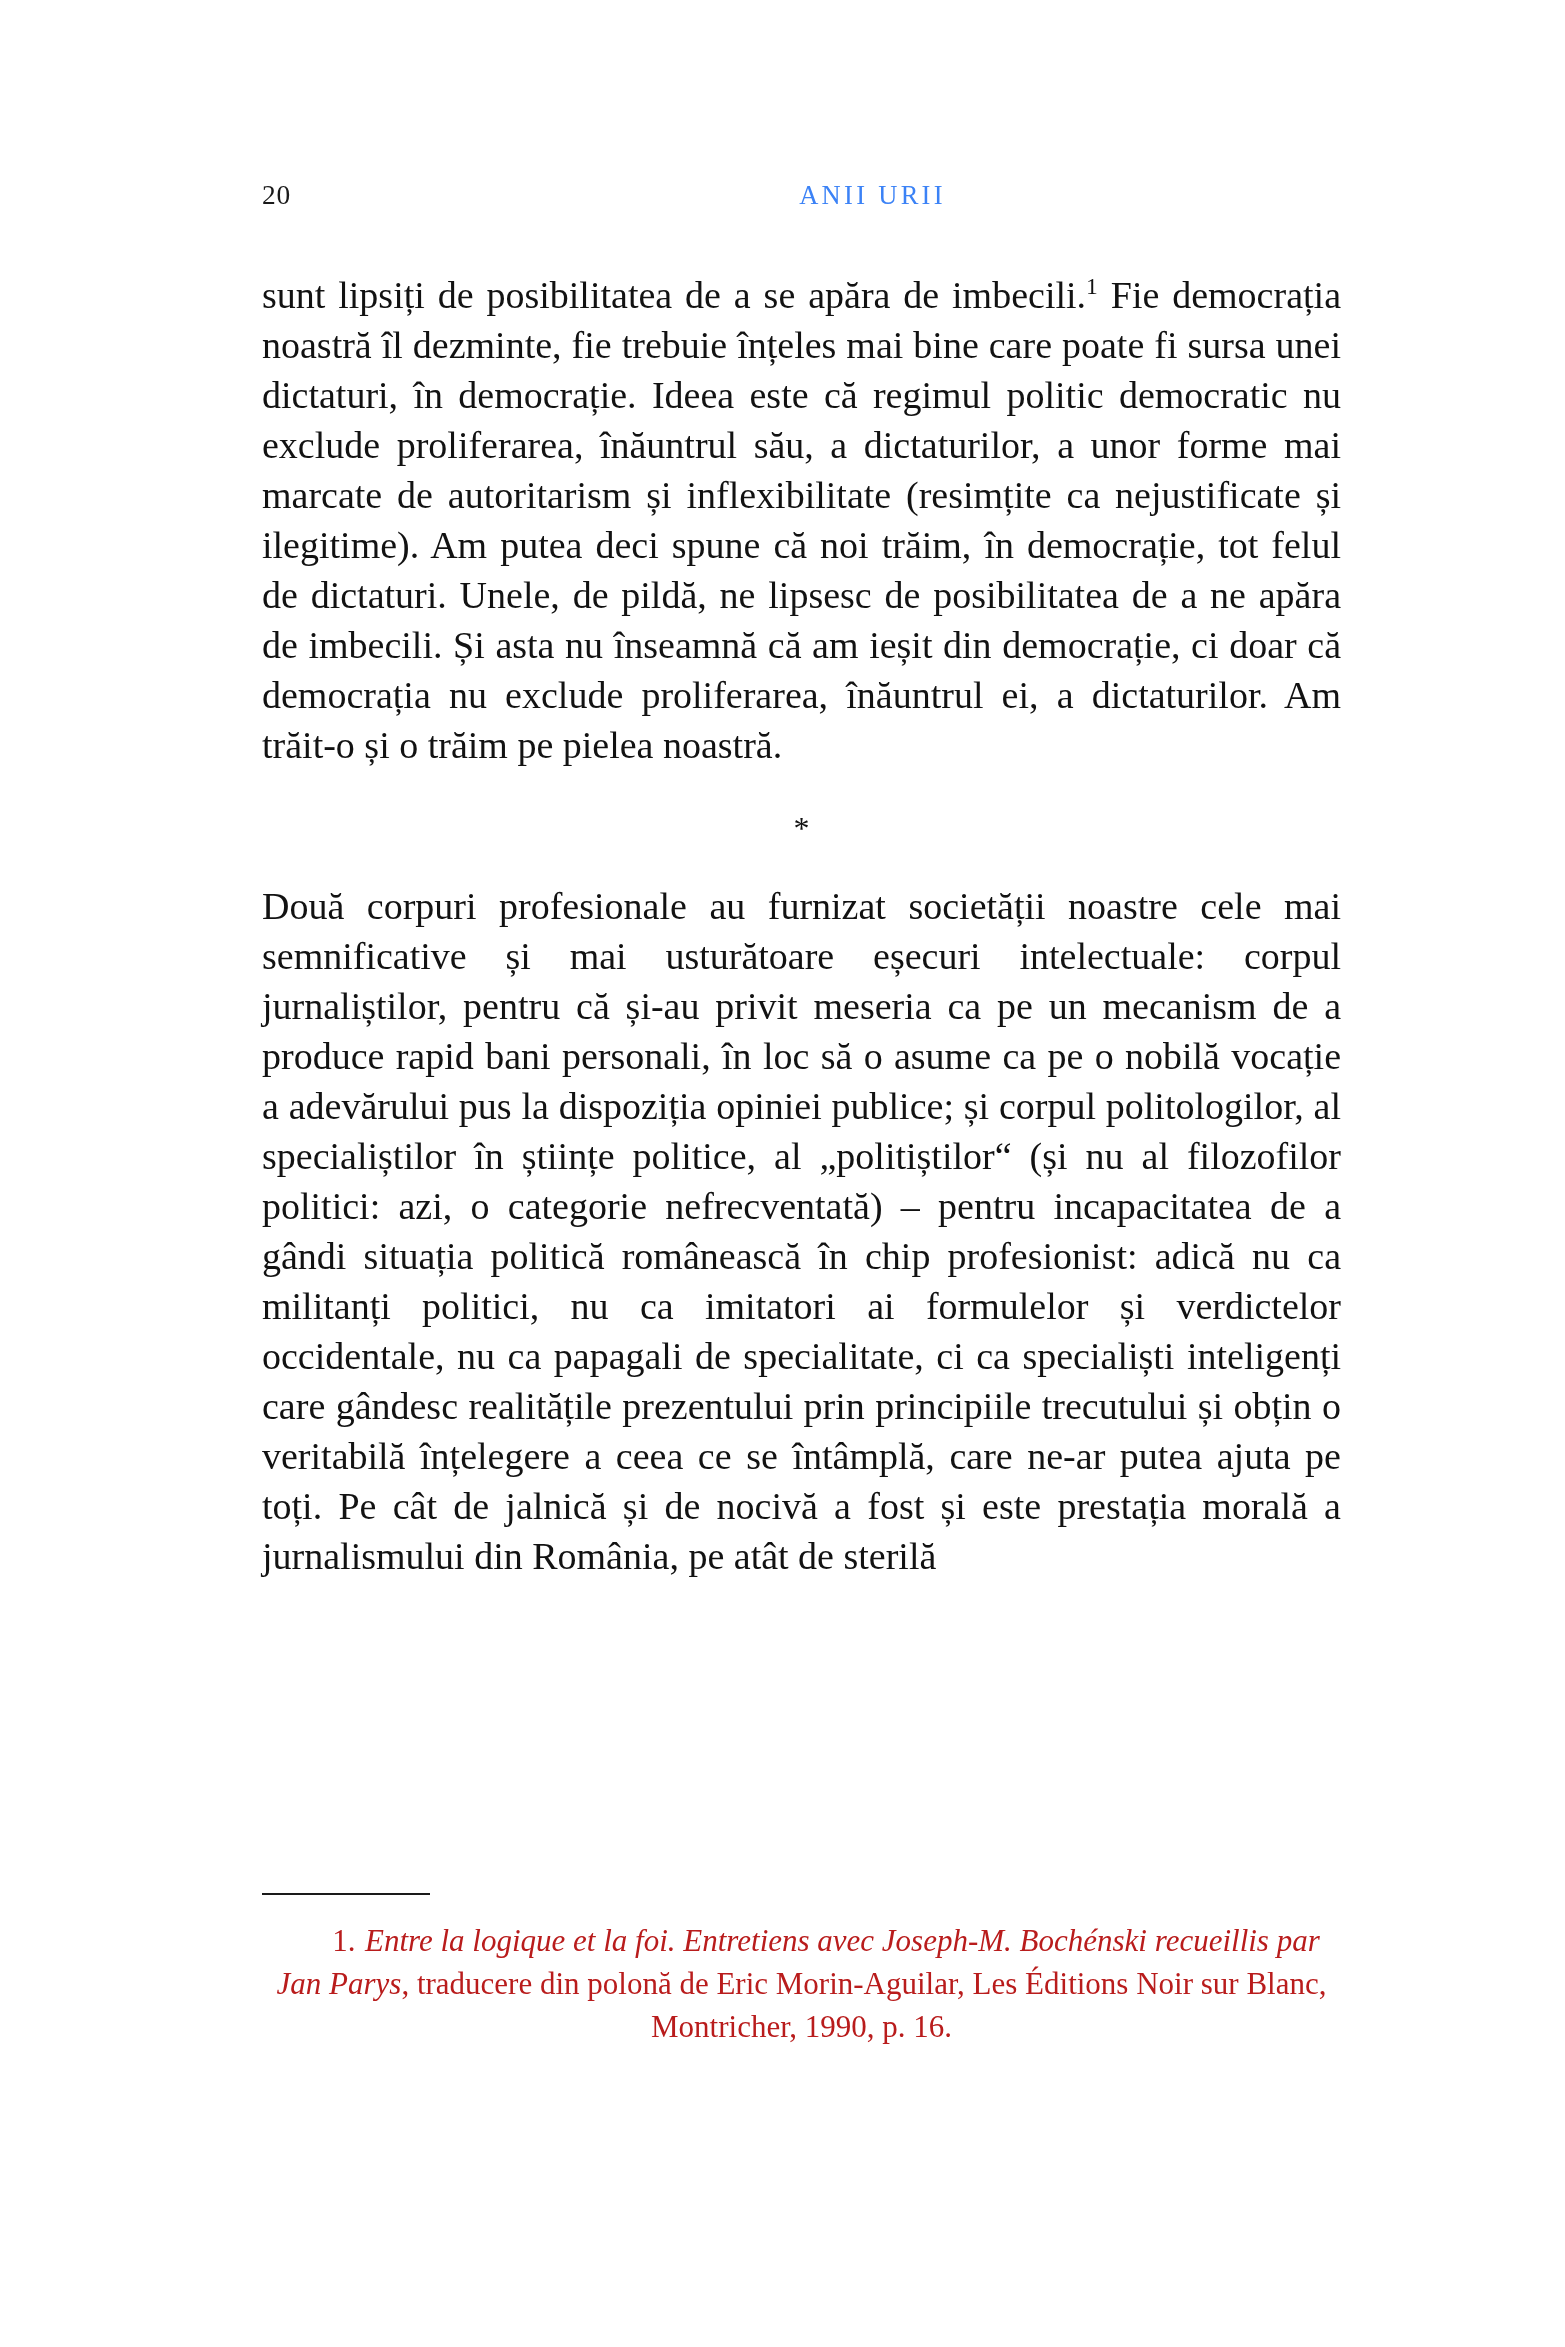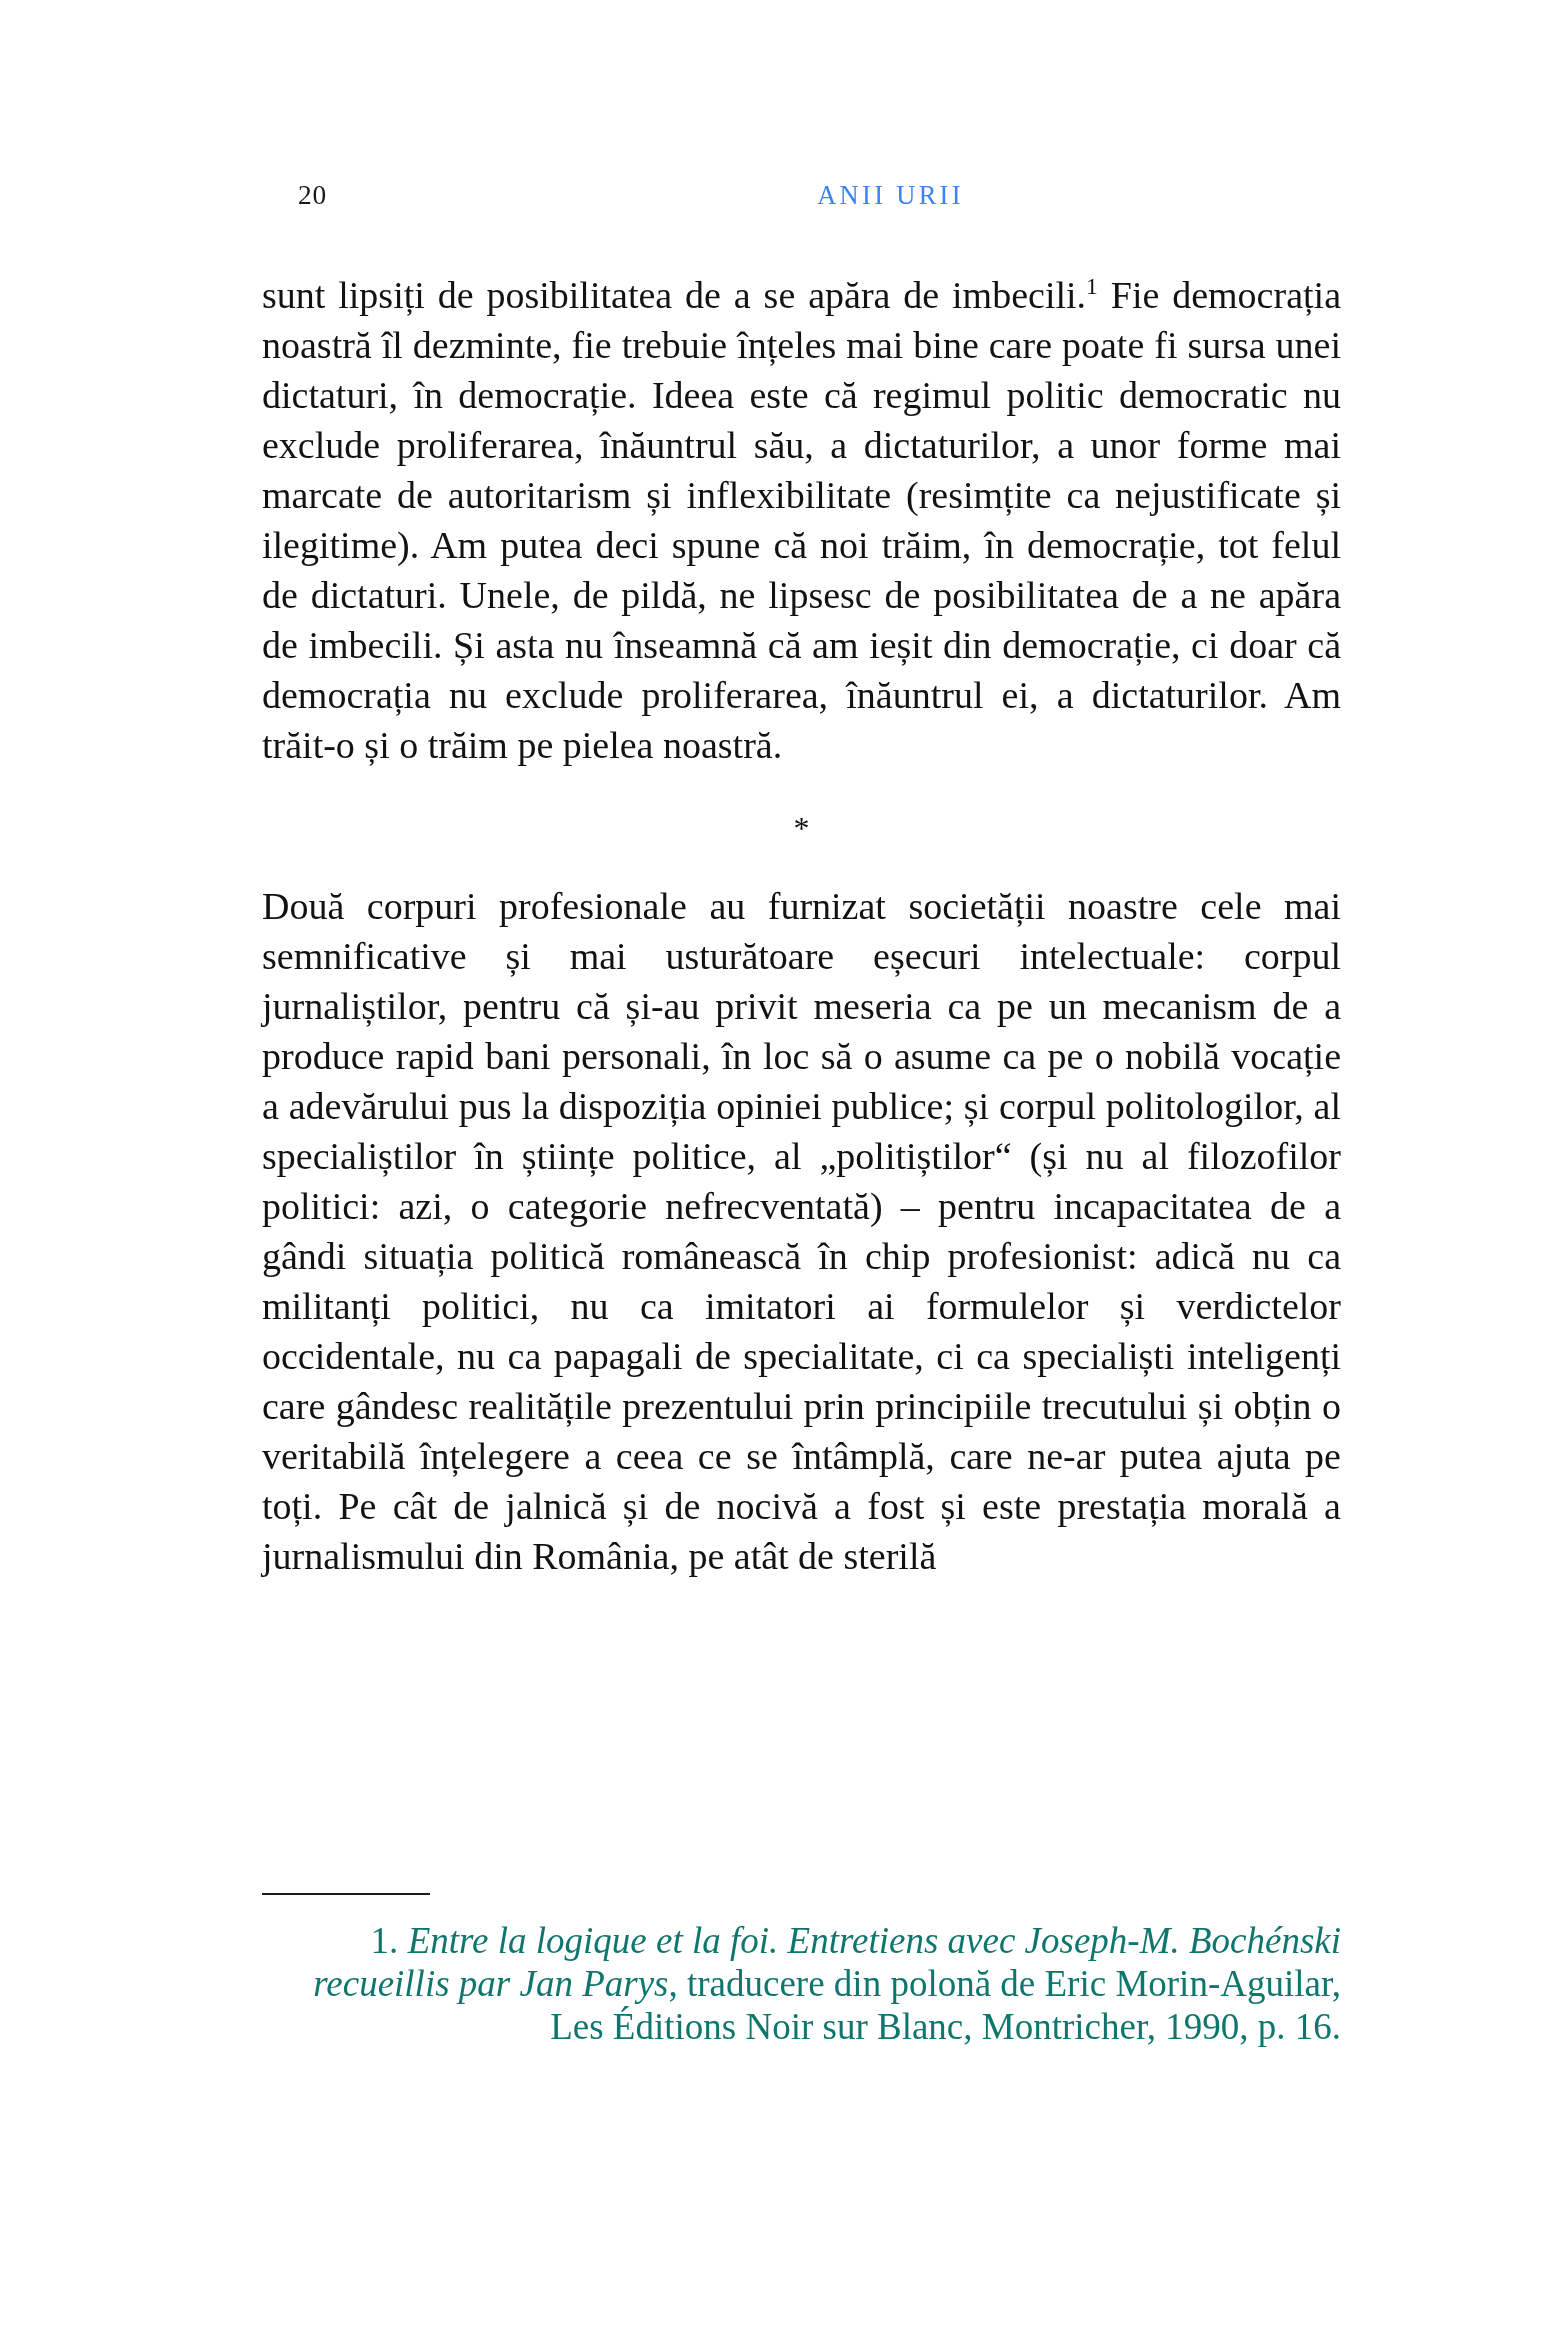--- a/index.html
+++ b/index.html
@@ -19,21 +19,20 @@
   .content {
     position: absolute;
     left: 262px;
     top: 180px;
     width: 1079px;
   }
   .running-head {
     display: flex;
     align-items: flex-end;
     margin-bottom: 59px;
-    margin-left: 36px;
   }
   .folio {
     font-size: 27.4px;
     letter-spacing: 0.9px;
     color: #1a1a1a;
     width: 284px;
   }
   .head-title {
     flex: 1;
     text-align: center;
@@ -67,24 +66,24 @@
     top: 1893px;
     width: 1079px;
   }
   .fn-rule {
     width: 168px;
     height: 1.9px;
     background: #1a1a1a;
     margin-bottom: 24.6px;
   }
   .footnote {
-    font-size: 37px;
+    font-size: 31px;
     line-height: 43px;
-    color: #0f766e;
-    text-align: right;
+    color: #b91c1c;
+    text-align: center;
   }
   .footnote .fn-num {
     display: inline-block;
     margin-left: 49px;
     margin-right: 9.5px;
   }
   .footnote i {
     font-style: italic;
   }
   sup {

